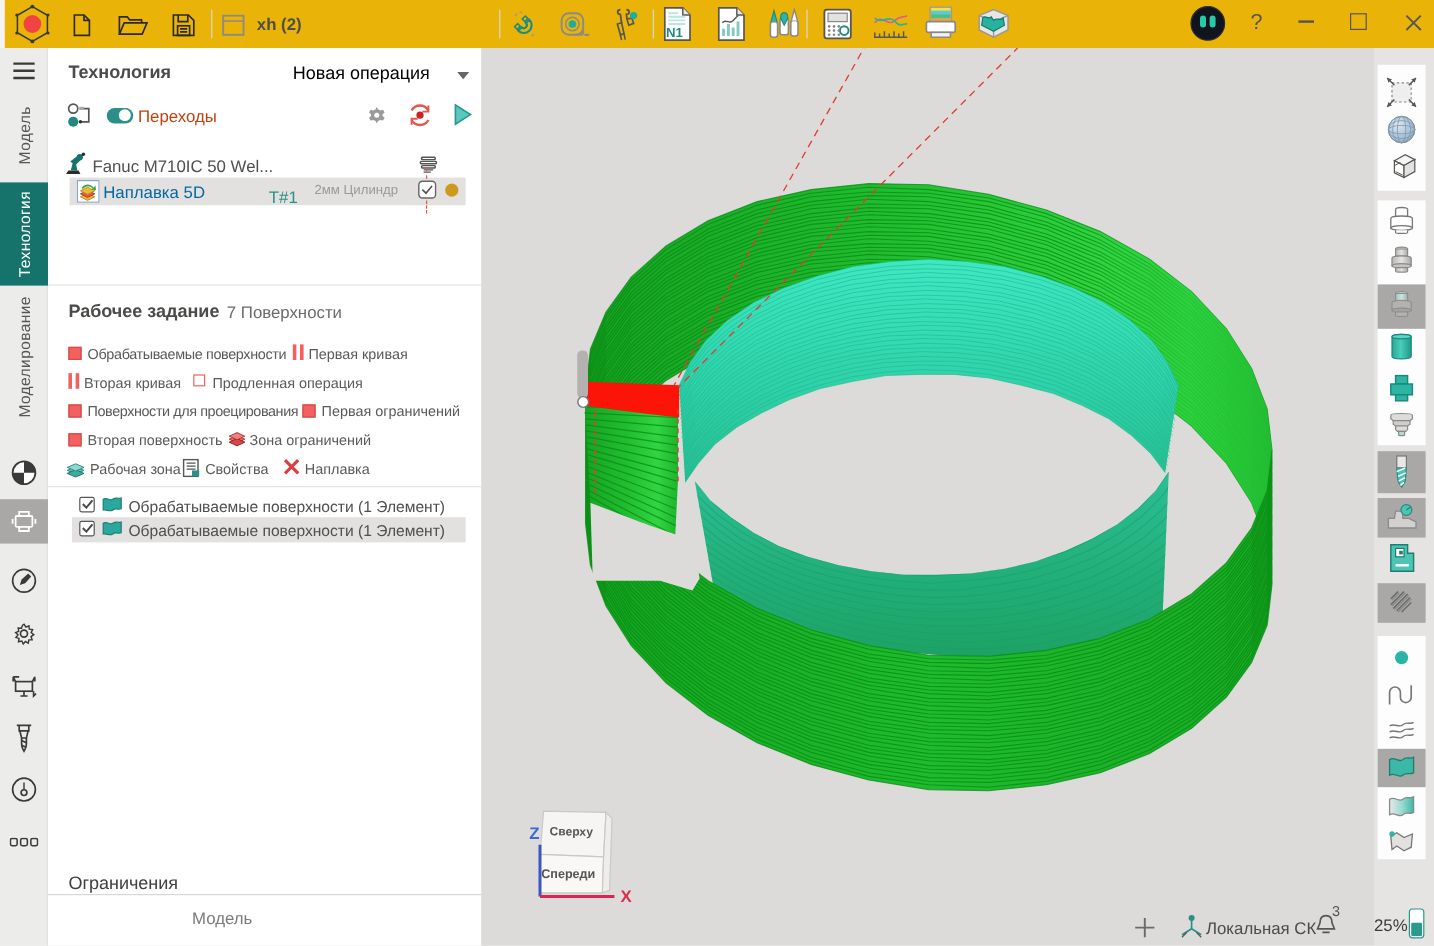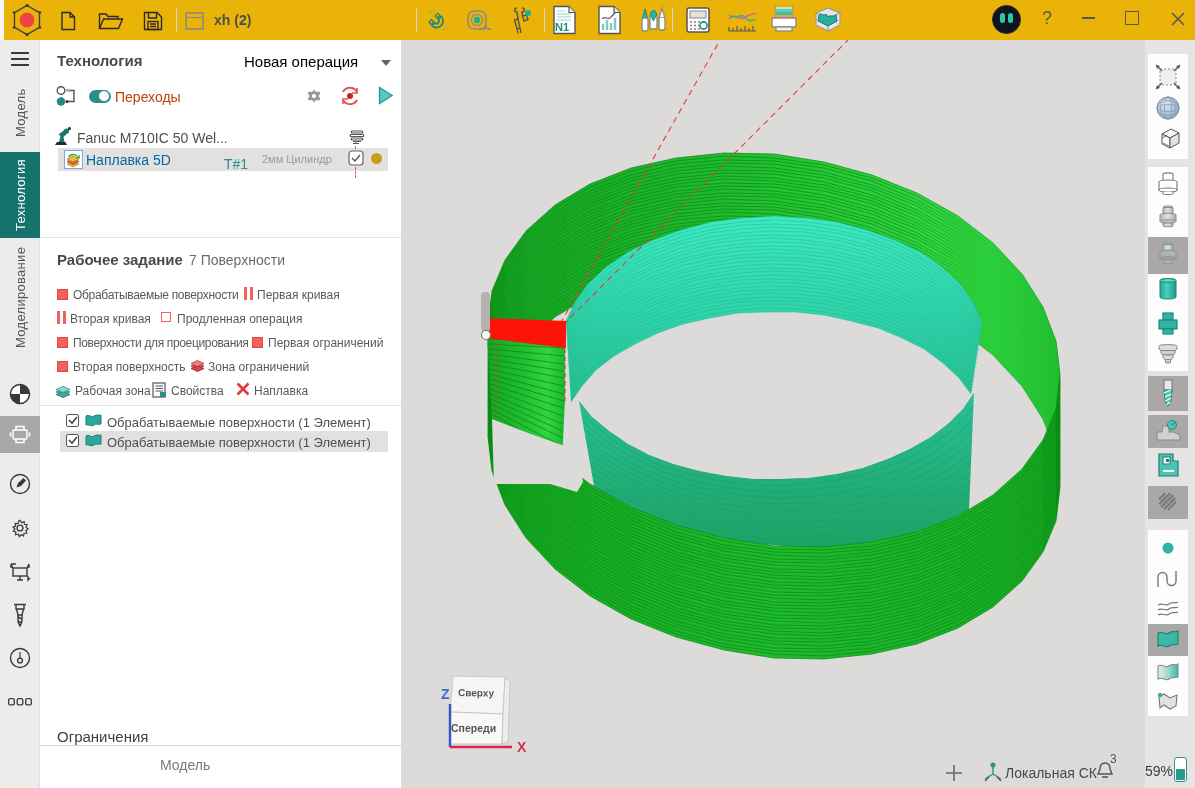--- a/index.html
+++ b/index.html
@@ -564,16 +564,16 @@
           <stop offset="0.5" stop-color="#9adbd2"></stop>
           <stop offset="1" stop-color="#3db8a8"></stop>
         </linearGradient>
       </defs>
  <path d="M2 5 C6 2 10 8 13 5 C16 2 19 5 22 3 V16 C18 18 16 15 13 18 C10 21 6 15 2 18 Z" fill="url(#fg1)" stroke="#8a8a88" stroke-width="1.1"></path>
 </svg>
 <svg class="ico" style="left:11px;top:651px" width="24" height="22" viewBox="0 0 24 22">
  <path d="M3 6 L8 3 L14 7 L21 4 L20 15 L14 18 L8 14 L4 17 Z" fill="#e2e1e0" stroke="#777" stroke-width="1.1"></path>
  <circle cx="4" cy="4" r="2.2" fill="#2ab5a5"></circle>
 </svg>
-<div class="abs" style="left:0px;top:723px;font-size:14px;color:#3a3a38">59%</div>
+<div class="abs" style="left:0px;top:723px;font-size:14px;color:#3a3a38">25%</div>
 <div class="abs" style="left:29px;top:717px;width:13px;height:25px;border:1.5px solid #2a9a8c;border-radius:3px;background:#fff"></div>
 <div class="abs" style="left:31px;top:729px;width:9px;height:11px;background:#2a9a8c;border-radius:1px"></div>
 </div>
 
 </body></html>

